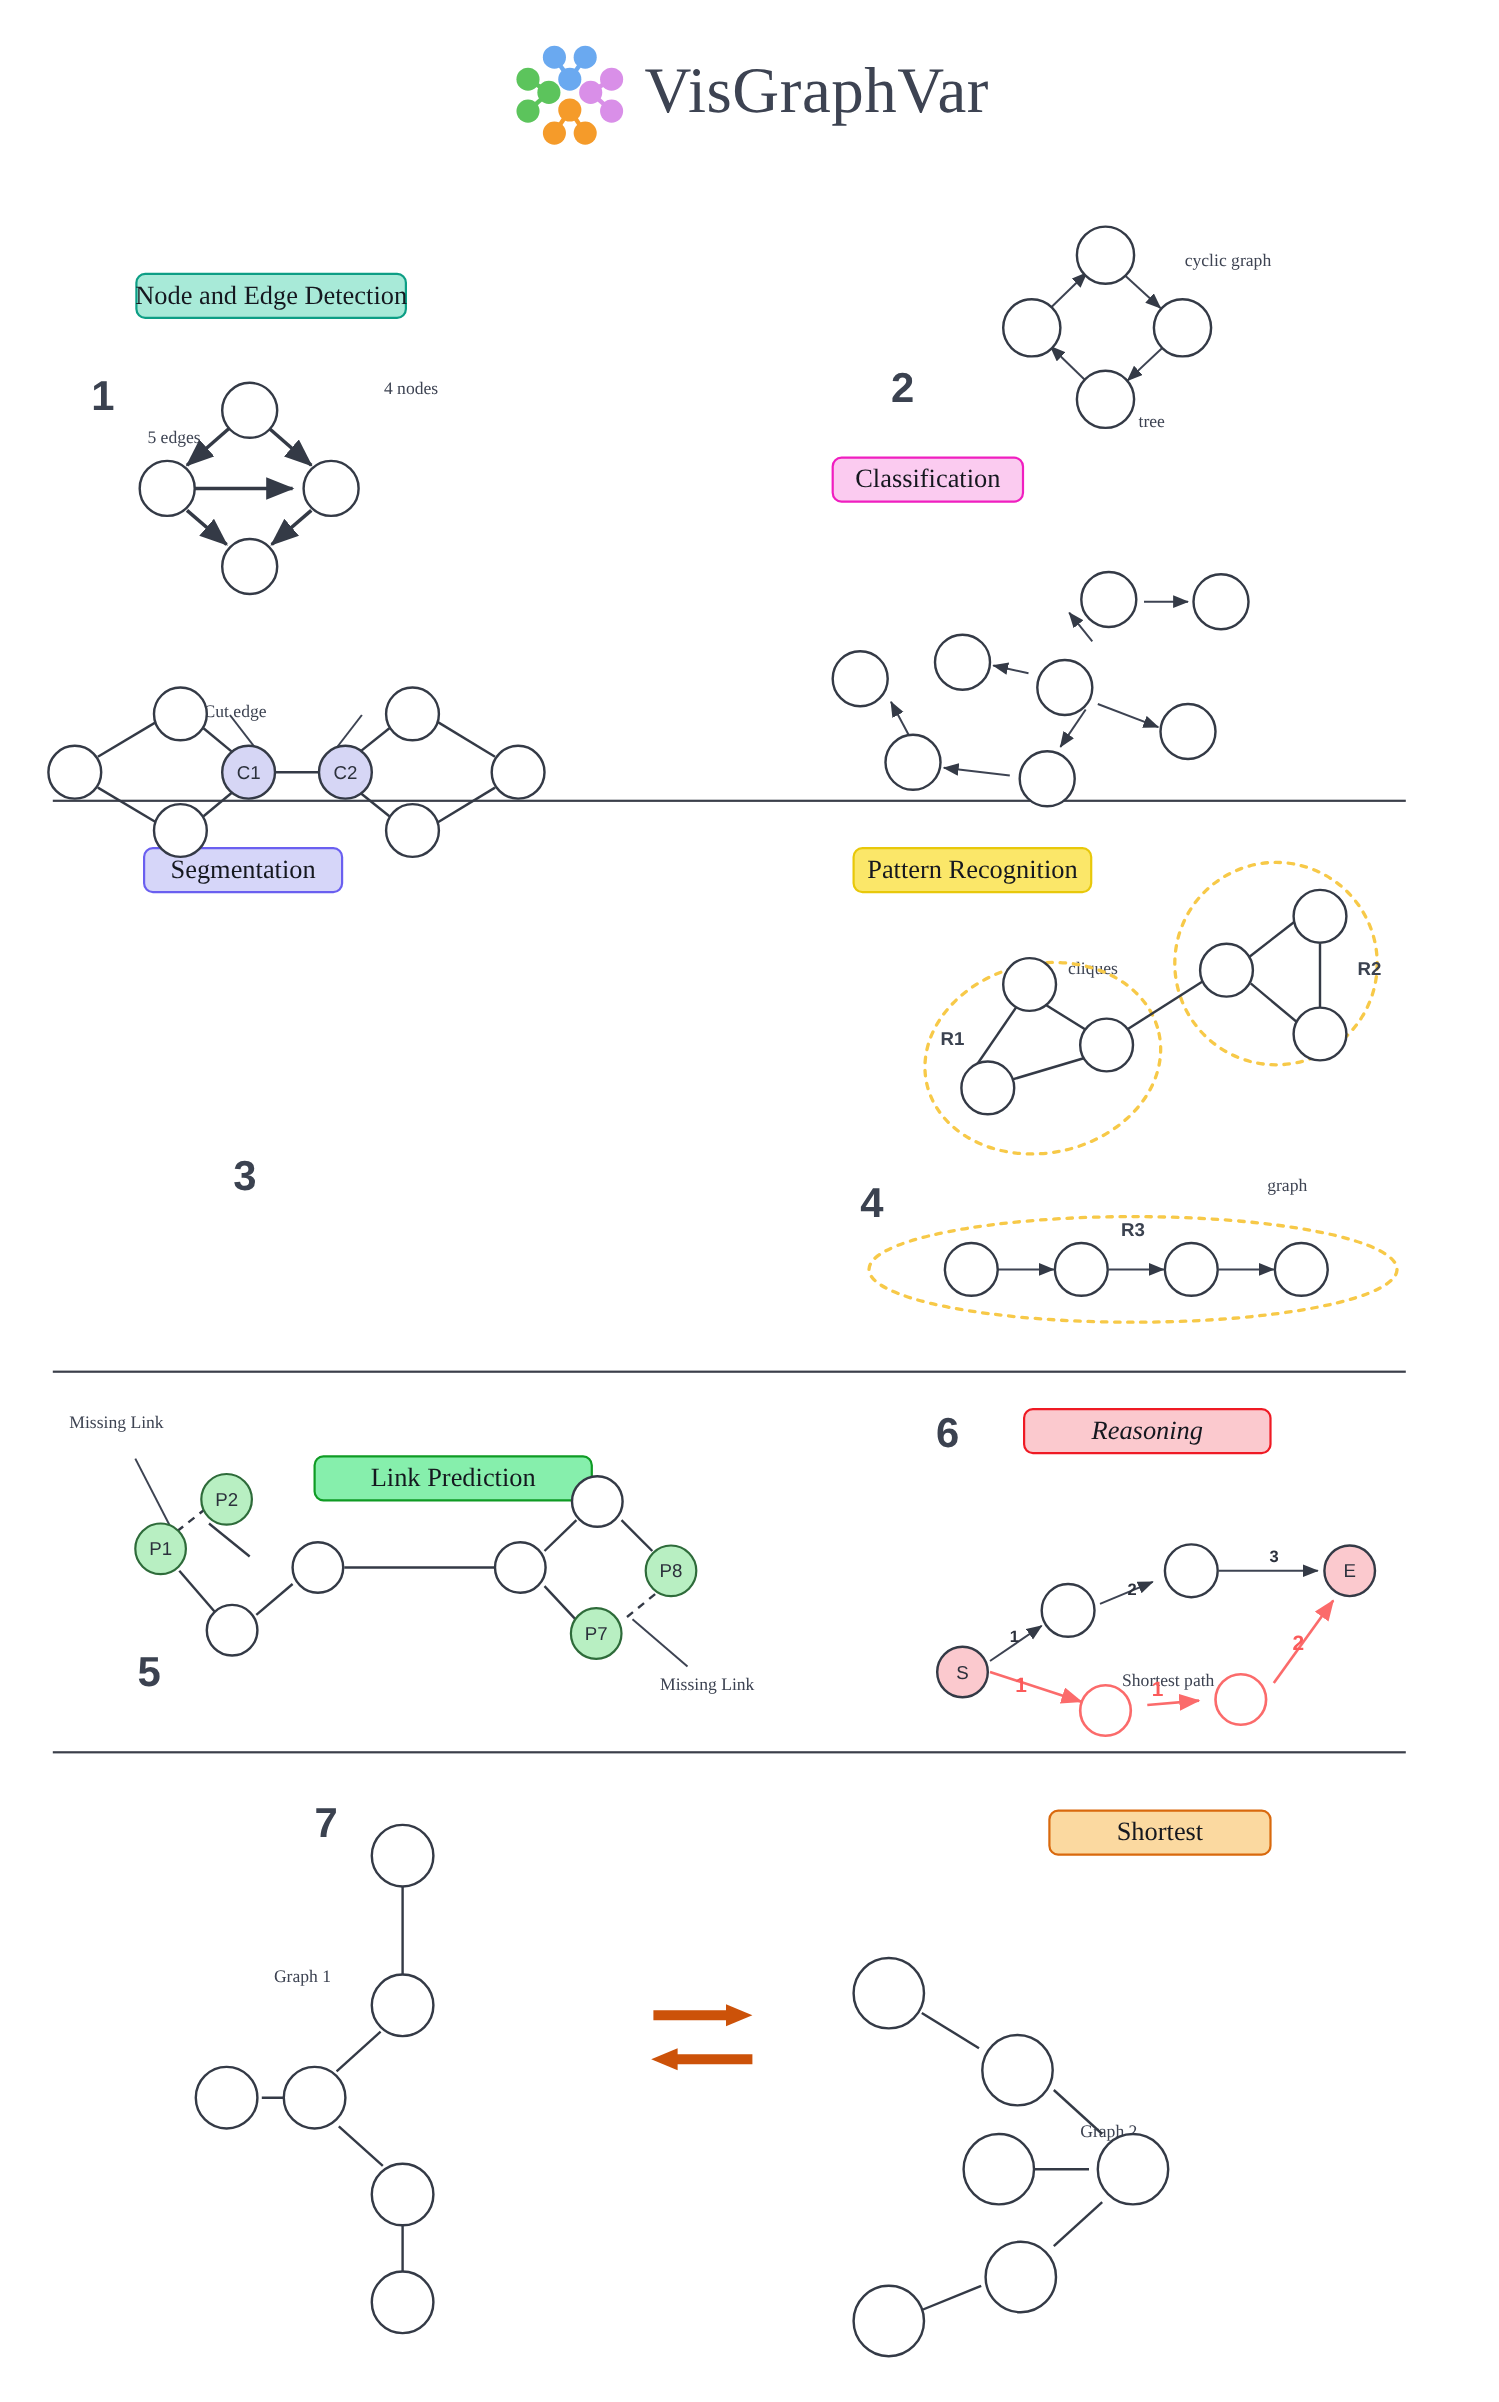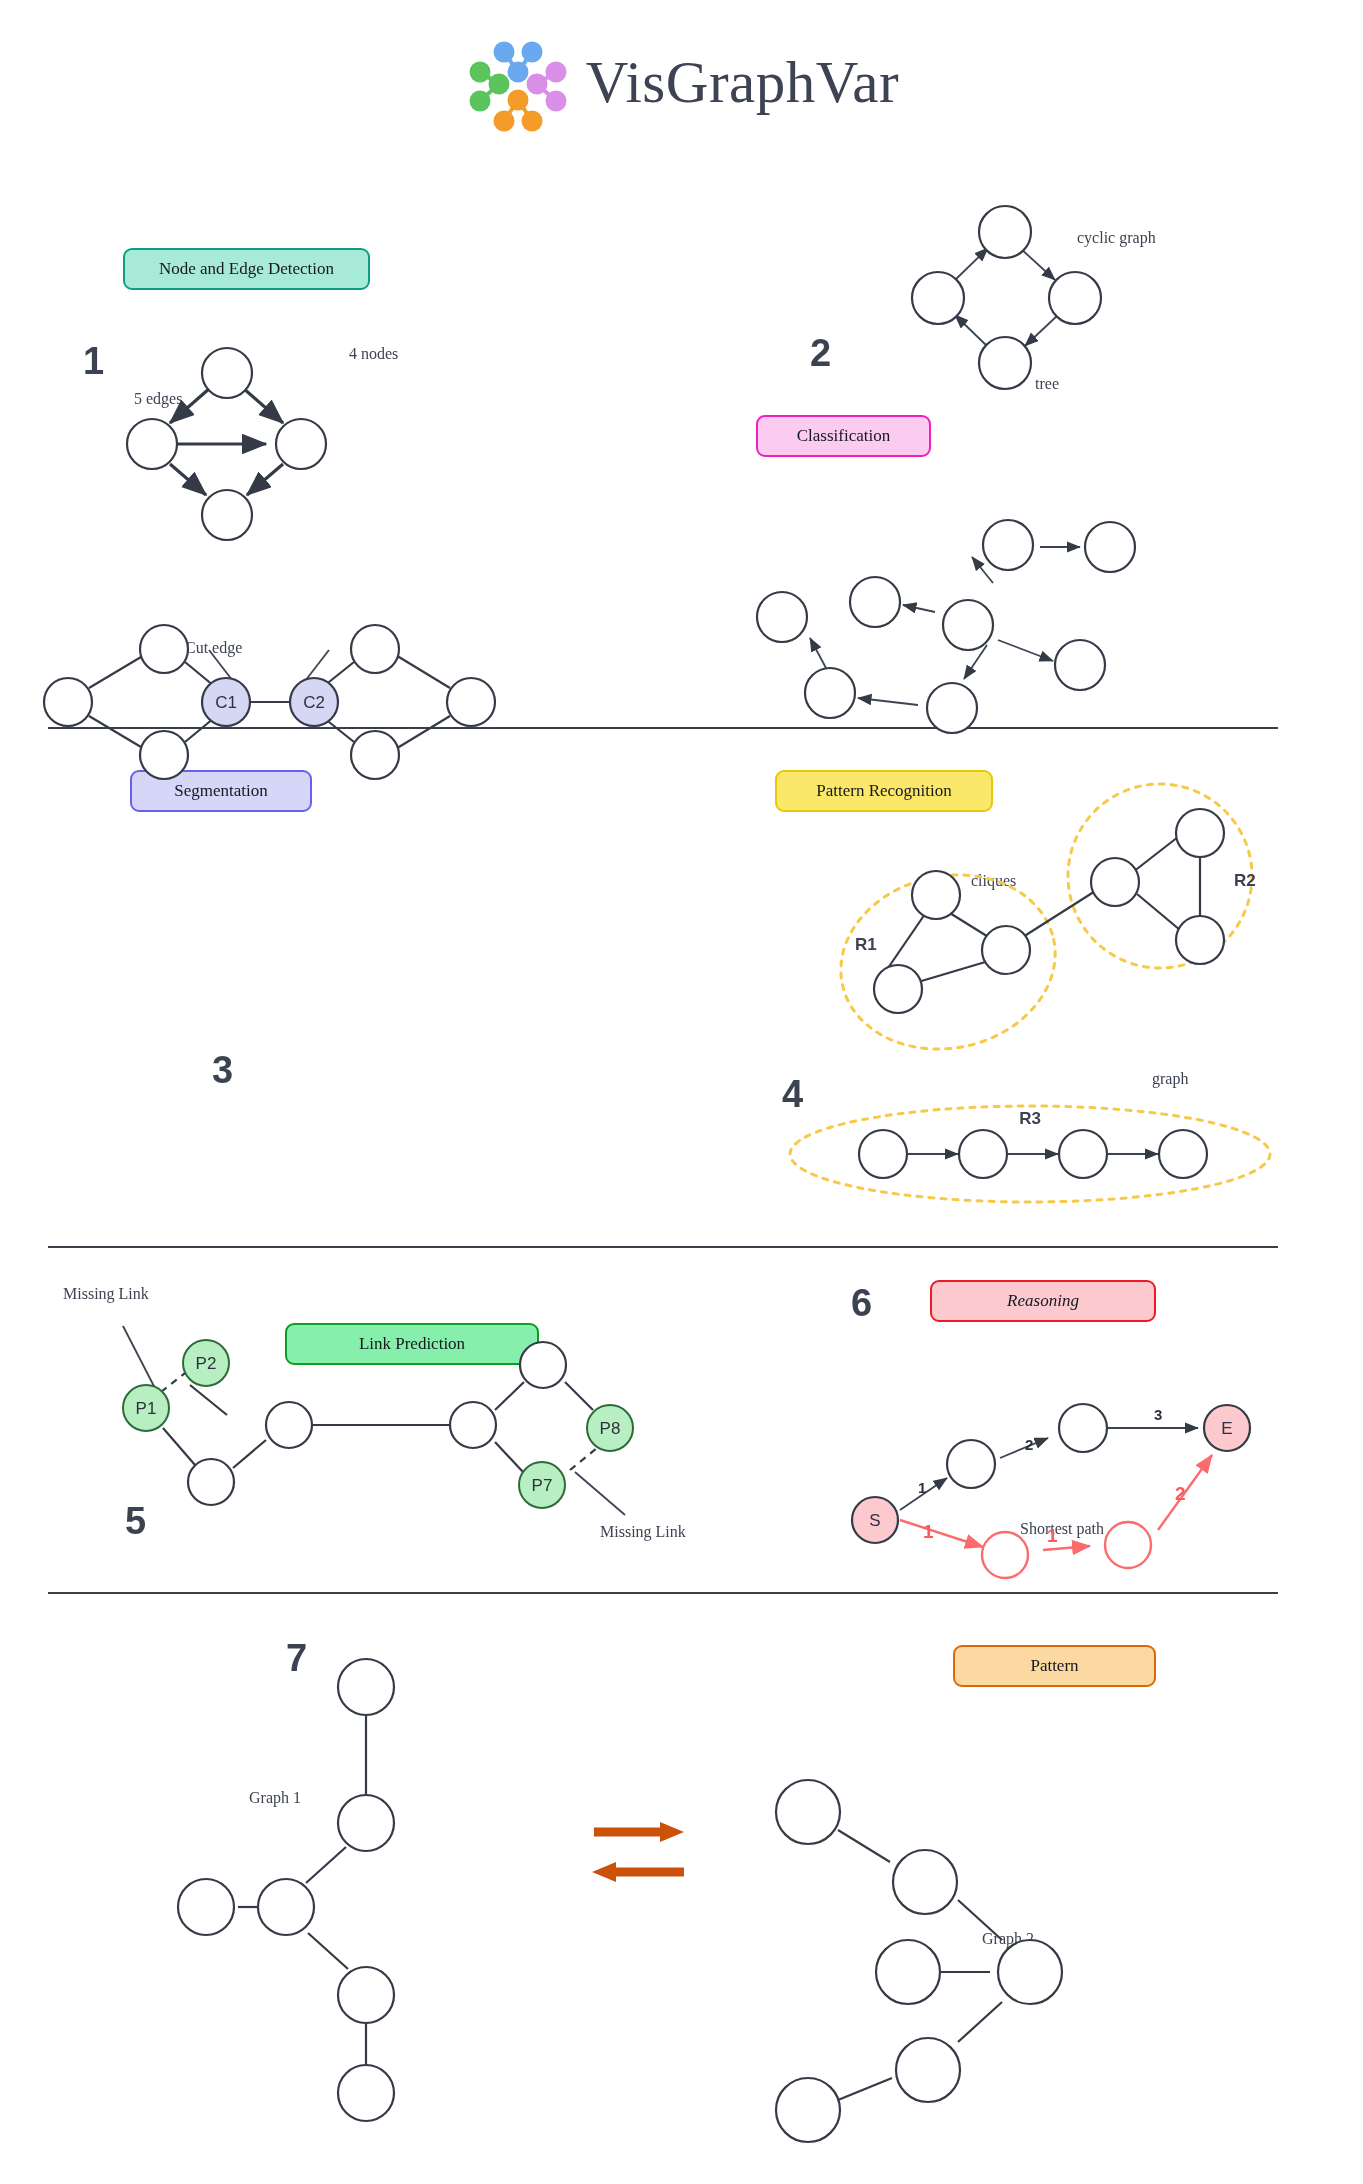--- a/index.html
+++ b/index.html
@@ -25,21 +25,21 @@
 
   
   .divider{position:absolute;height:2px;background:#3b3f4a;left:48px;width:1230px;}
 
   
   .badge{
     position:absolute;
     display:flex;align-items:center;justify-content:center;
     border-radius:9px;
     font-family:"Liberation Serif", serif;
-    font-size:17px;
+    font-size:24px;
     color:#15181f;
     box-sizing:border-box;
     white-space:nowrap;
     padding:0 16px;
   }
 
   
   .step-num{
     position:absolute;
     font-family:"Liberation Sans", sans-serif;
@@ -346,21 +346,21 @@
     <text class="nlbl" x="35" y="186" text-anchor="middle">S</text>
     <circle class="nd" cx="131" cy="124" r="24"></circle>
     <circle class="nd" cx="243" cy="88" r="24"></circle>
     <circle class="node-pink" cx="387" cy="88" r="23"></circle>
     <text class="nlbl" x="387" y="94" text-anchor="middle">E</text>
     <circle class="red-nd" cx="165" cy="215" r="23"></circle>
     <circle class="red-nd" cx="288" cy="205" r="23"></circle>
   </svg>
 
   <div class="badge" style="left:953px;top:1645px;width:203px;height:42px;background:#fbd9a0;border:2.5px solid #d9690d;">
-    <span>Pattern</span>
+    <span>Shortest</span>
   </div>
   <div class="step-num" style="left:286px;top:1637px;">7</div>
   <div class="caption" style="left:249px;top:1789px;">Graph 1</div>
   <div class="caption" style="left:982px;top:1930px;">Graph 2</div>
 
   <svg style="left:250px;top:1645px;width:280px;height:420px;" viewBox="0 0 280 420">
     <line class="ed" x1="116" y1="70" x2="116" y2="150"></line>
     <line class="ed" x1="96" y1="202" x2="56" y2="238"></line>
     <line class="ed" x1="-12" y1="262" x2="20" y2="262"></line>
     <line class="ed" x1="58" y1="288" x2="98" y2="324"></line>

